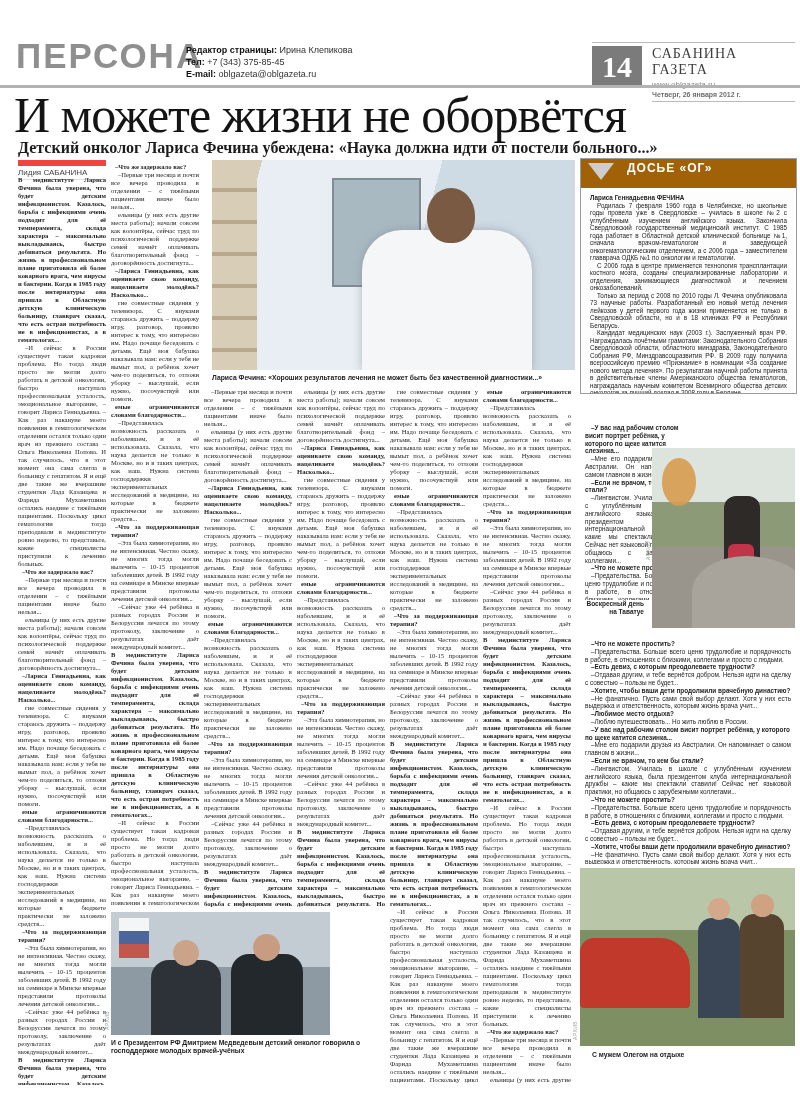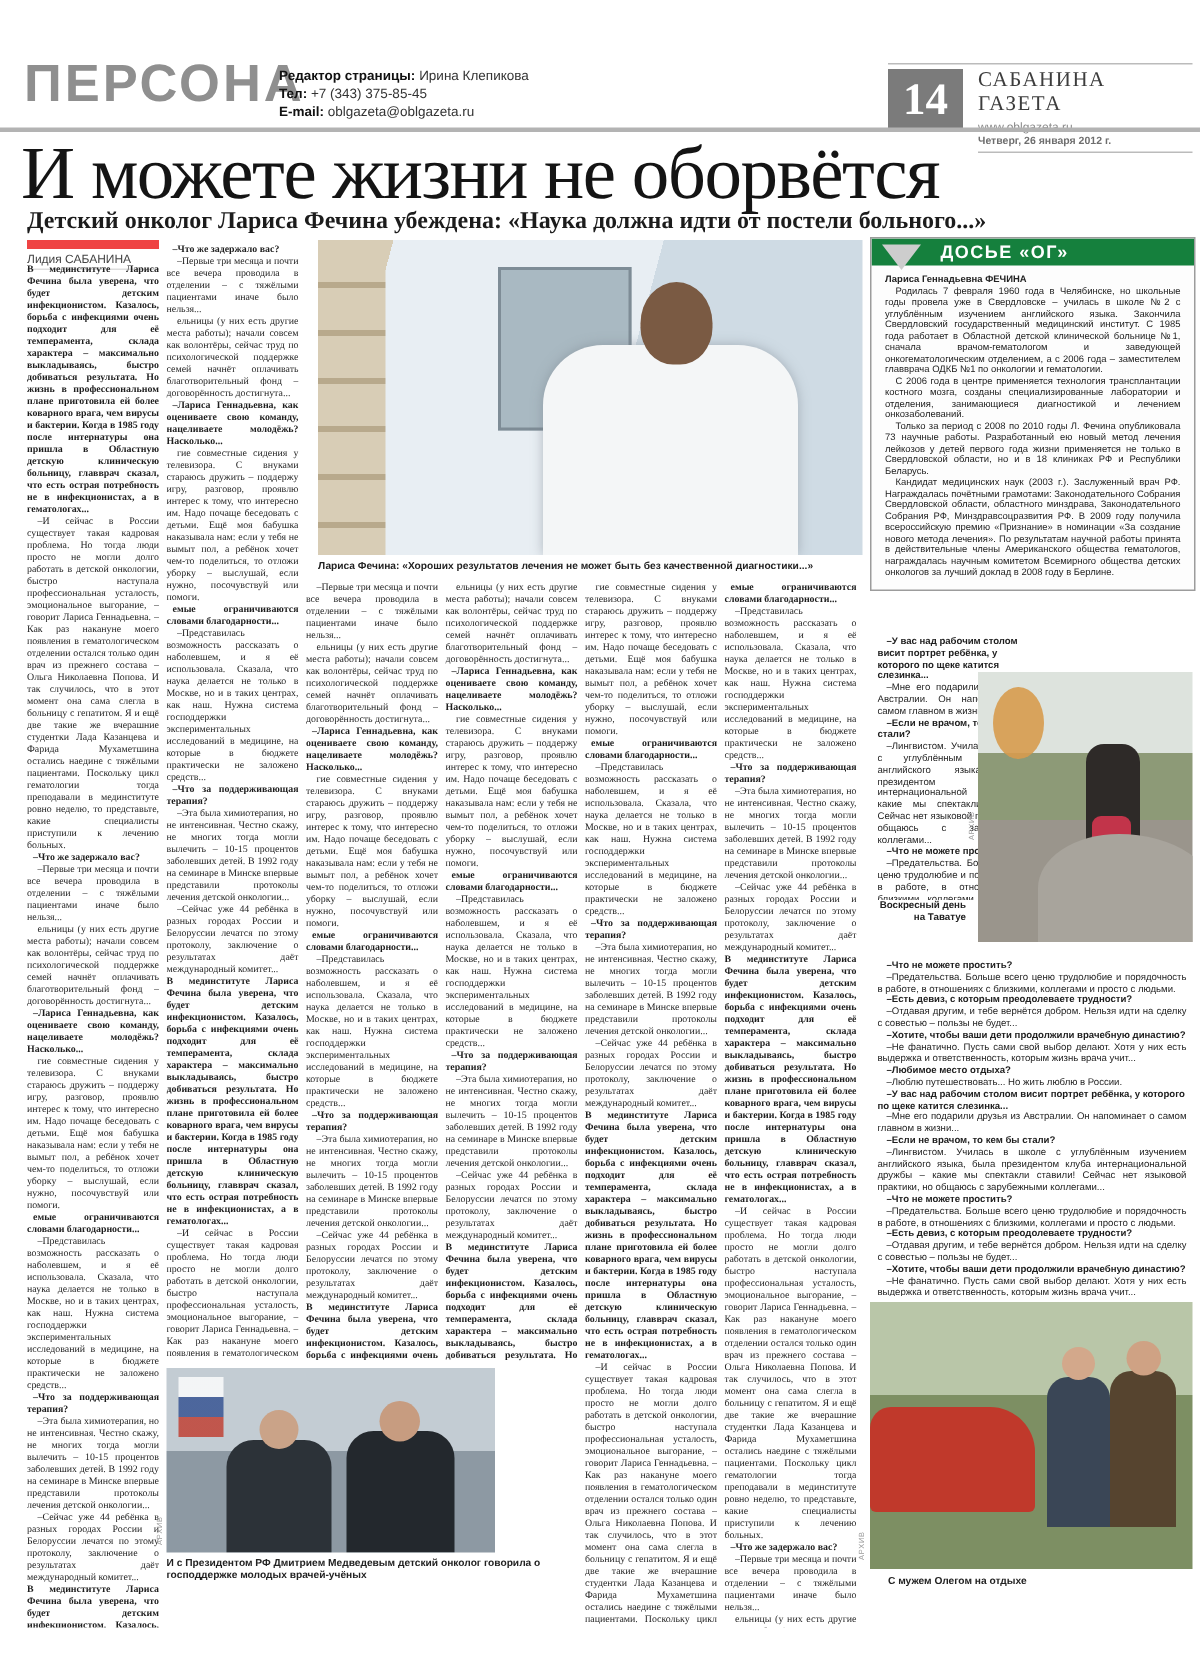--- a/index.html
+++ b/index.html
@@ -68,21 +68,21 @@
   .ph-oleg .p1{position:absolute;left:118px;top:50px;width:42px;height:100px;background:#3a4656;border-radius:14px 14px 0 0;}
   .ph-oleg .p2{position:absolute;left:160px;top:46px;width:44px;height:104px;background:#56442f;border-radius:14px 14px 0 0;}
   .ph-oleg .h1{position:absolute;left:128px;top:30px;width:22px;height:22px;background:#d3a88b;border-radius:50%;}
   .ph-oleg .h2{position:absolute;left:171px;top:26px;width:23px;height:23px;background:#cfa284;border-radius:50%;}
   .cap-oleg{position:absolute;left:592px;top:1051px;width:200px;}
   .vcred{position:absolute;font-size:5px;color:#9a9a9a;letter-spacing:.5px;
         transform:rotate(-90deg);transform-origin:left top;white-space:nowrap;}
   
   .dossier{position:absolute;left:580px;top:158px;width:215px;height:234px;border:1px solid #9c9c9c;
         background:#fdfdfd;overflow:hidden;}
-  .dossier-bar{position:relative;height:18px;background:#15803d;}
+  .dossier-bar{position:relative;height:29px;background:#a16207;}
   .dossier-tri{position:absolute;left:7px;top:4px;width:0;height:0;border-left:13px solid transparent;
         border-right:13px solid transparent;border-top:17px solid #cdcdcd;z-index:2;}
   .dossier-title{position:absolute;left:46px;top:2px;color:#fff;font-weight:bold;font-size:12px;letter-spacing:1px;}
   .dossier-body{padding:6px 9px;font-size:6.3px;line-height:7.5px;text-align:justify;overflow:hidden;height:200px;}
   .dossier-body p{margin:0;text-indent:7px;}
   .dossier-body p.b{font-weight:bold;text-indent:0;}
   
   .blitz-title{position:absolute;left:580px;top:398px;width:215px;text-align:center;
         font-family:"Liberation Serif",serif;font-size:15px;color:#111;}
   .blitz{position:absolute;overflow:hidden;font-size:6.4px;line-height:7.8px;text-align:justify;color:#1e1e1e;}

